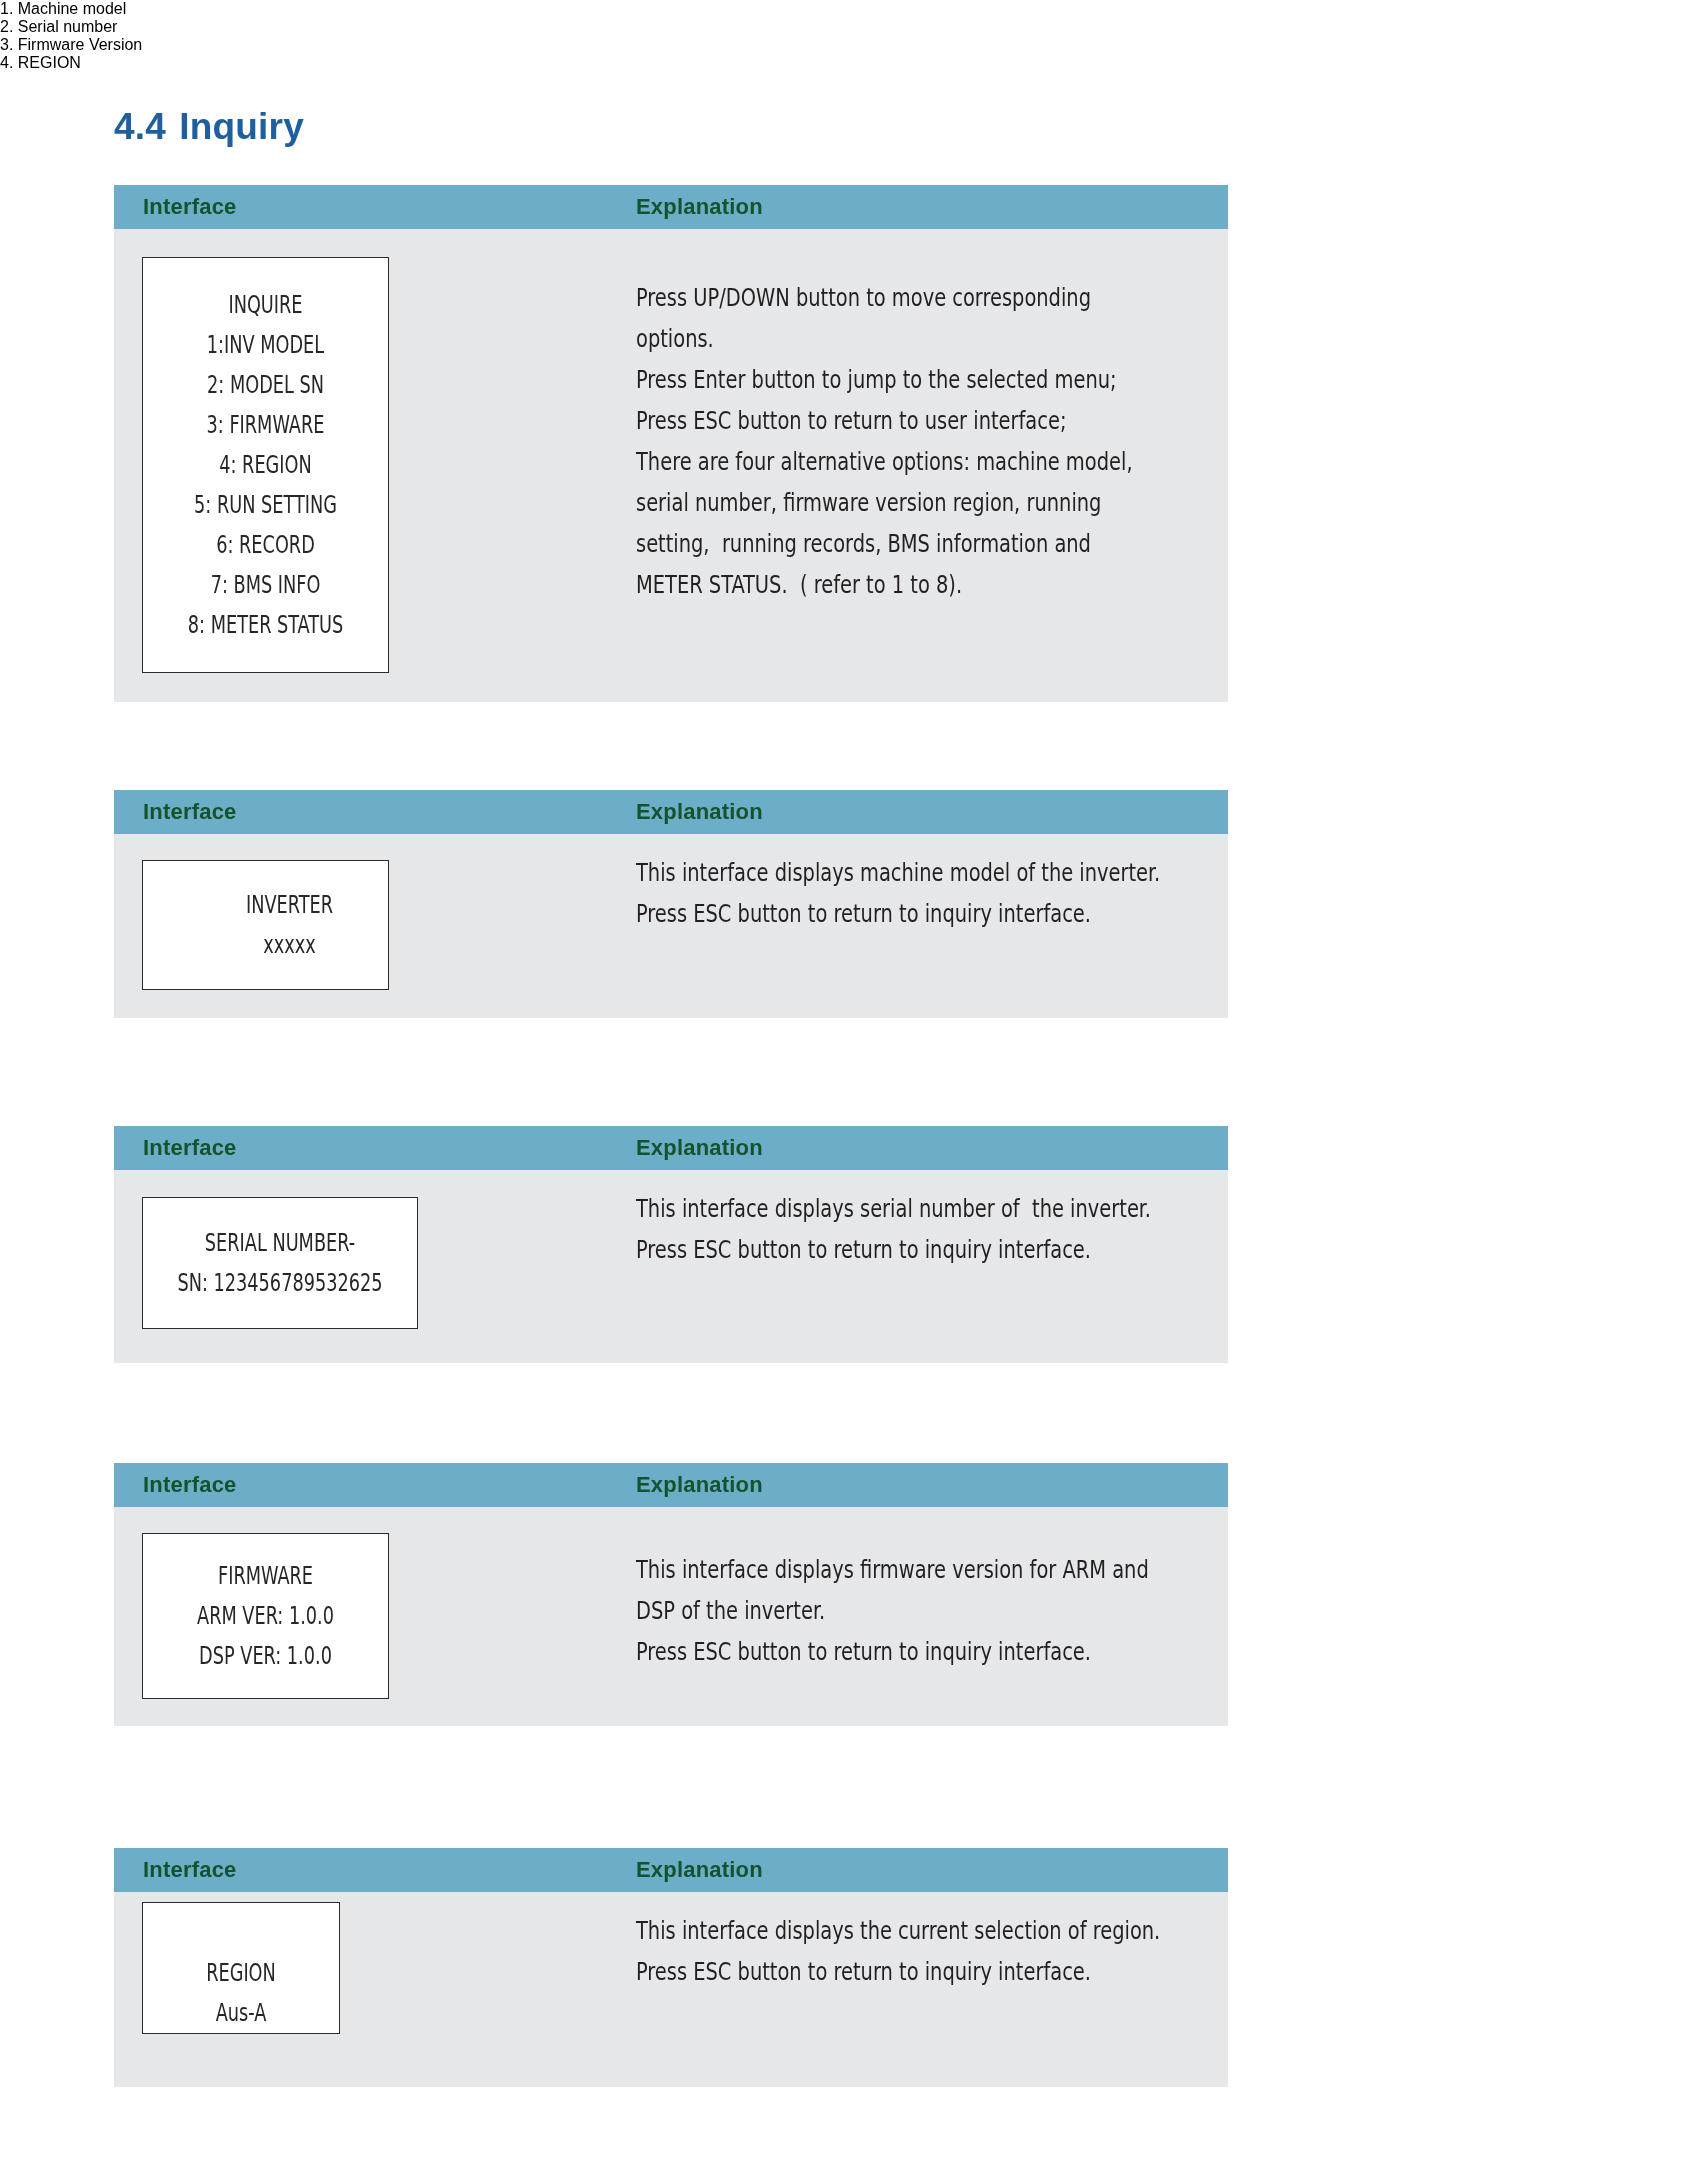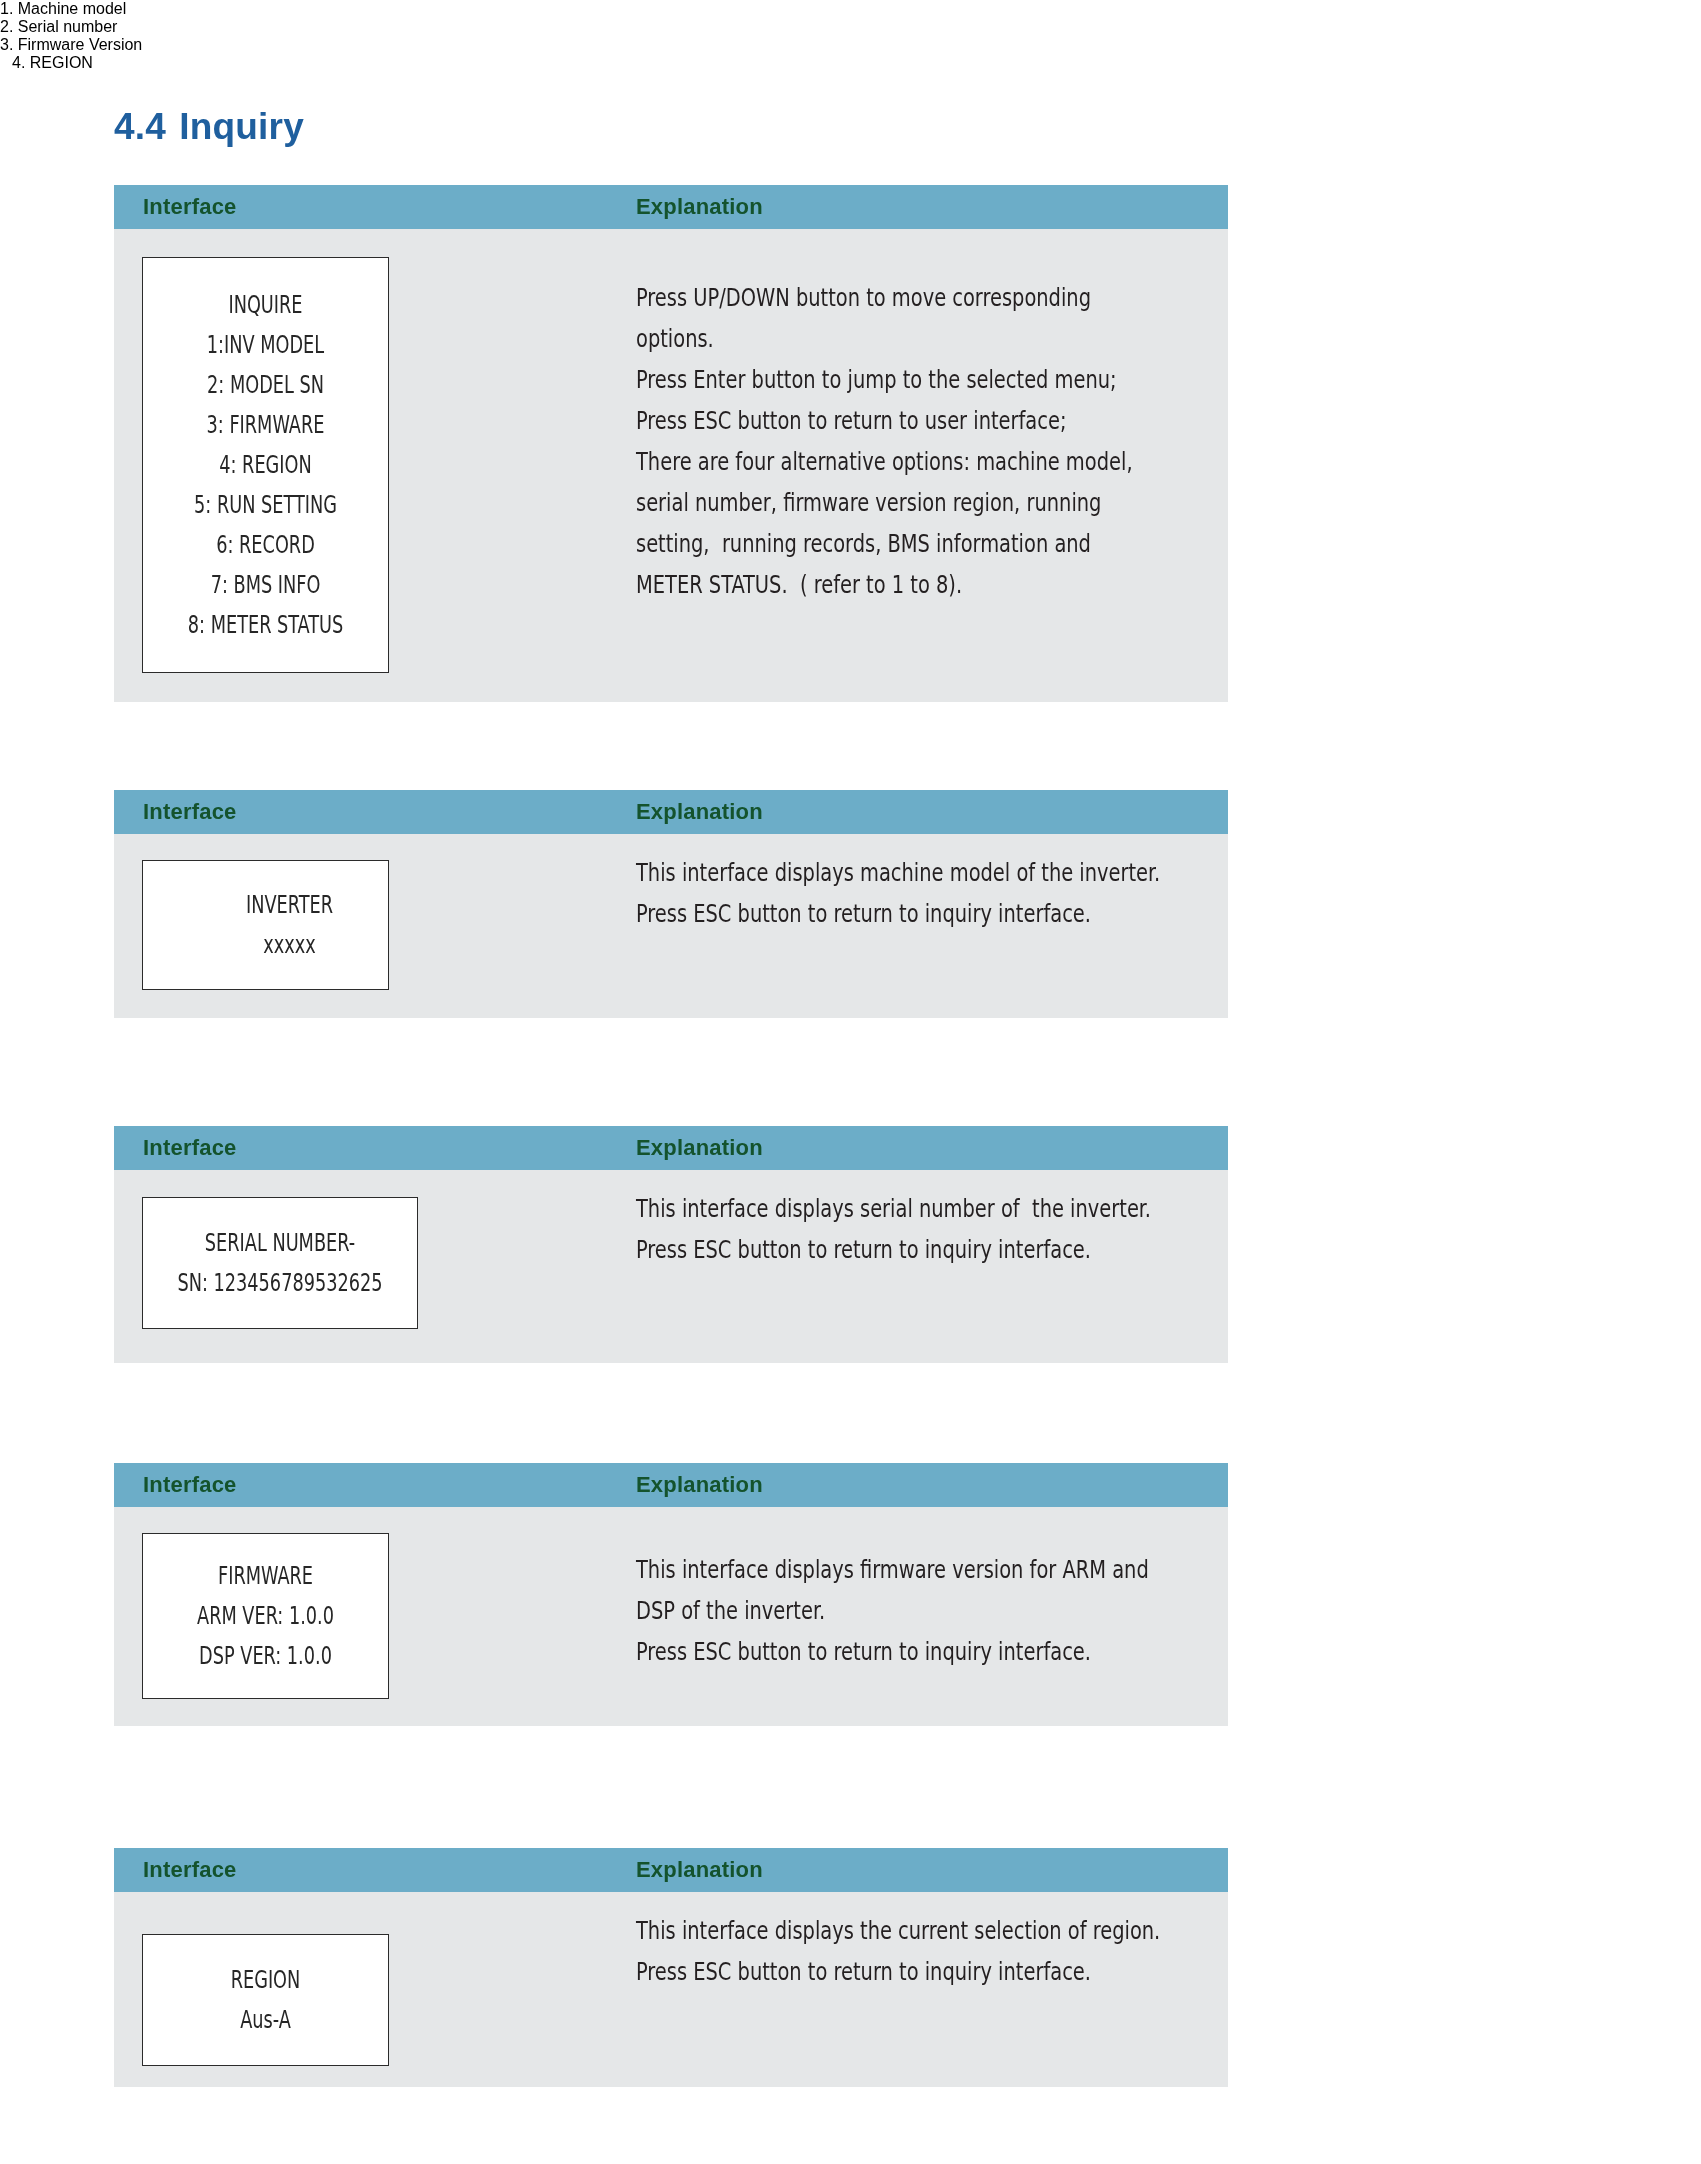--- a/index.html
+++ b/index.html
@@ -197,28 +197,28 @@
         <div class="lcd-line">DSP VER: 1.0.0</div>
       </div>
       <div class="expl" style="top:19px;margin-top:24px;">
         <div class="expl-line">This interface displays firmware version for ARM and</div>
         <div class="expl-line">DSP of the inverter.</div>
         <div class="expl-line">Press ESC button to return to inquiry interface.</div>
       </div>
     </div>
   </div>
 
-  <div class="h-sub" style="top:1795px;padding-left:12px;">4. REGION</div>
+  <div class="h-sub" style="top:1795px;">4. REGION</div>
   <div class="tbl" style="top:1848px;">
     <div class="tbl-head">
       <span class="col col-interface">Interface</span>
       <span class="col col-explanation">Explanation</span>
     </div>
     <div class="tbl-body" style="height:195px;">
-      <div class="lcd" style="top:42px; width:247px; height:132px;">
+      <div class="lcd" style="top:10px; width:198px; height:132px;justify-content:flex-end;">
         <div class="lcd-line">REGION</div>
         <div class="lcd-line">Aus-A</div>
       </div>
       <div class="expl" style="top:19px;">
         <div class="expl-line">This interface displays the current selection of region.</div>
         <div class="expl-line">Press ESC button to return to inquiry interface.</div>
       </div>
     </div>
   </div>
 

